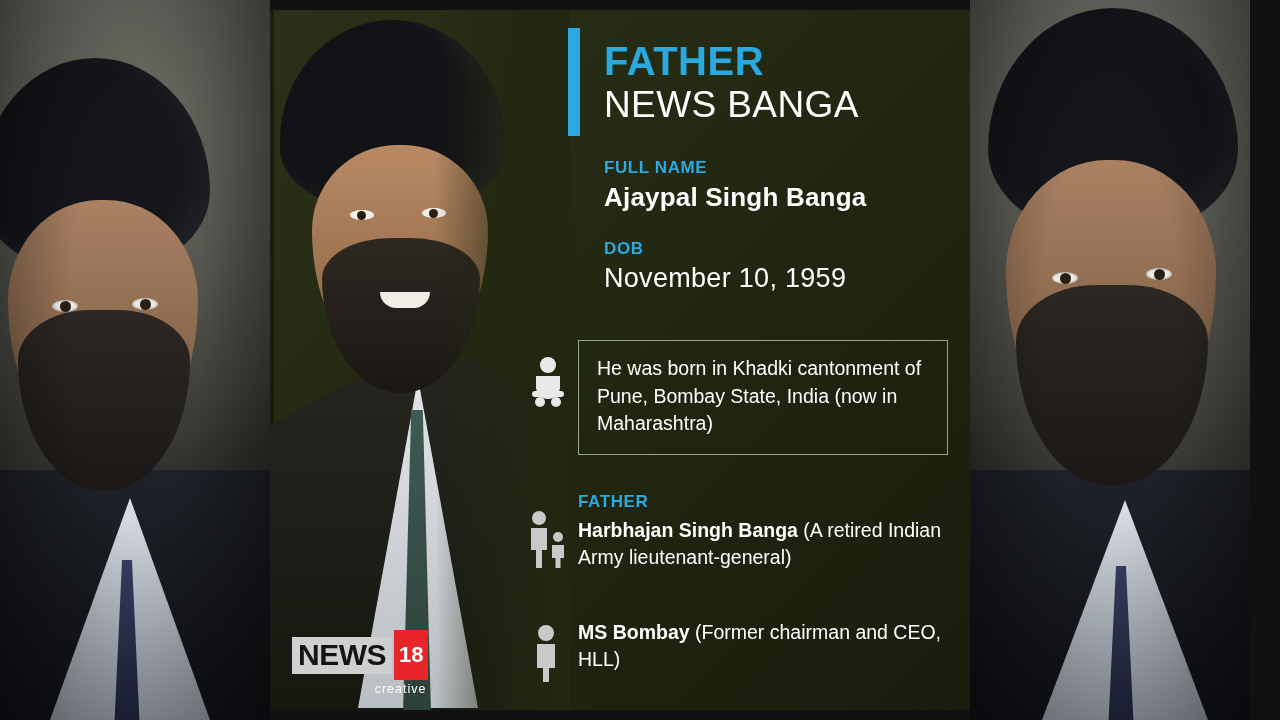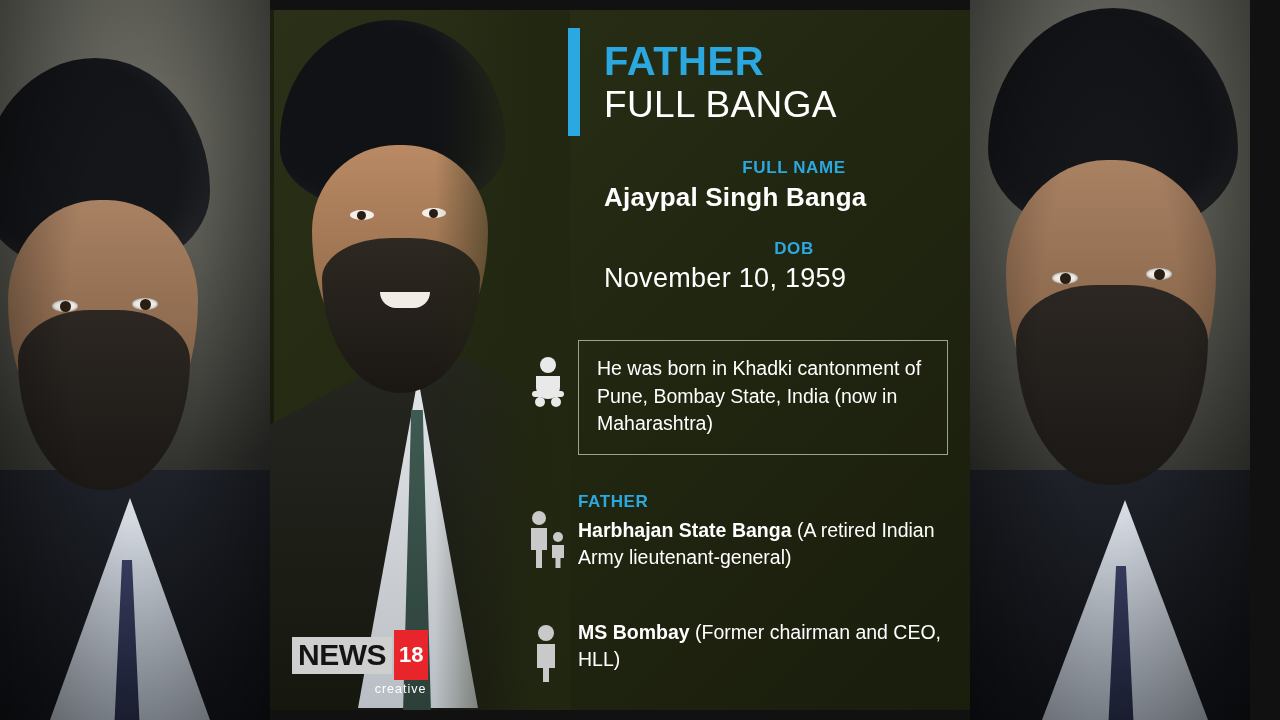--- a/index.html
+++ b/index.html
@@ -225,21 +225,20 @@
     position: absolute;
     left: 334px; top: 148px;
     width: 380px;
   }
   .field-label {
     color: #2ba8e0;
     font-size: 17px;
     font-weight: bold;
     letter-spacing: 0.6px;
     margin-bottom: 4px;
-    text-align: center;
   }
   .field-value-bold {
     color: #ffffff;
     font-size: 26px;
     font-weight: bold;
     letter-spacing: 0.2px;
   }
   .field-value-light {
     color: #ffffff;
     font-size: 27px;
@@ -374,21 +373,21 @@
         <div class="pt-mouth"></div>
         <div class="pt-eye a"></div>
         <div class="pt-eye b"></div>
         <div class="portrait-fade"></div>
       </div>
 
       <div class="header">
         <div class="accent-bar"></div>
         <div class="title-block">
           <div class="title-main">FATHER</div>
-          <div class="title-sub">FULL BANGA</div>
+          <div class="title-sub">NEWS BANGA</div>
         </div>
       </div>
 
       <div class="fields">
         <div>
           <div class="field-label">FULL NAME</div>
           <div class="field-value-bold">Ajaypal Singh Banga</div>
         </div>
         <div class="gap"></div>
         <div>
@@ -415,21 +414,21 @@
         <div class="icon-col">
           <svg width="44" height="58" viewBox="0 0 44 58" aria-hidden="true">
             <circle cx="13" cy="8" r="7" fill="#c9c9c9"></circle>
             <path d="M5 18h16v22h-5v18h-6V40H5z" fill="#c9c9c9"></path>
             <circle cx="32" cy="27" r="5" fill="#c9c9c9"></circle>
             <path d="M26 35h12v13h-3.5v10h-5V48H26z" fill="#c9c9c9"></path>
           </svg>
         </div>
         <div class="rel-text">
           <div class="rel-label">FATHER</div>
-          <div class="rel-value"><b>Harbhajan State Banga</b><span> (A retired Indian Army lieutenant-general)</span></div>
+          <div class="rel-value"><b>Harbhajan Singh Banga</b><span> (A retired Indian Army lieutenant-general)</span></div>
         </div>
       </div>
 
       <div class="rel-row brother">
         <div class="icon-col">
           <svg width="44" height="58" viewBox="0 0 44 58" aria-hidden="true">
             <circle cx="20" cy="9" r="8" fill="#c9c9c9"></circle>
             <path d="M11 20h18v24h-6v14h-6V44h-6z" fill="#c9c9c9"></path>
           </svg>
         </div>

